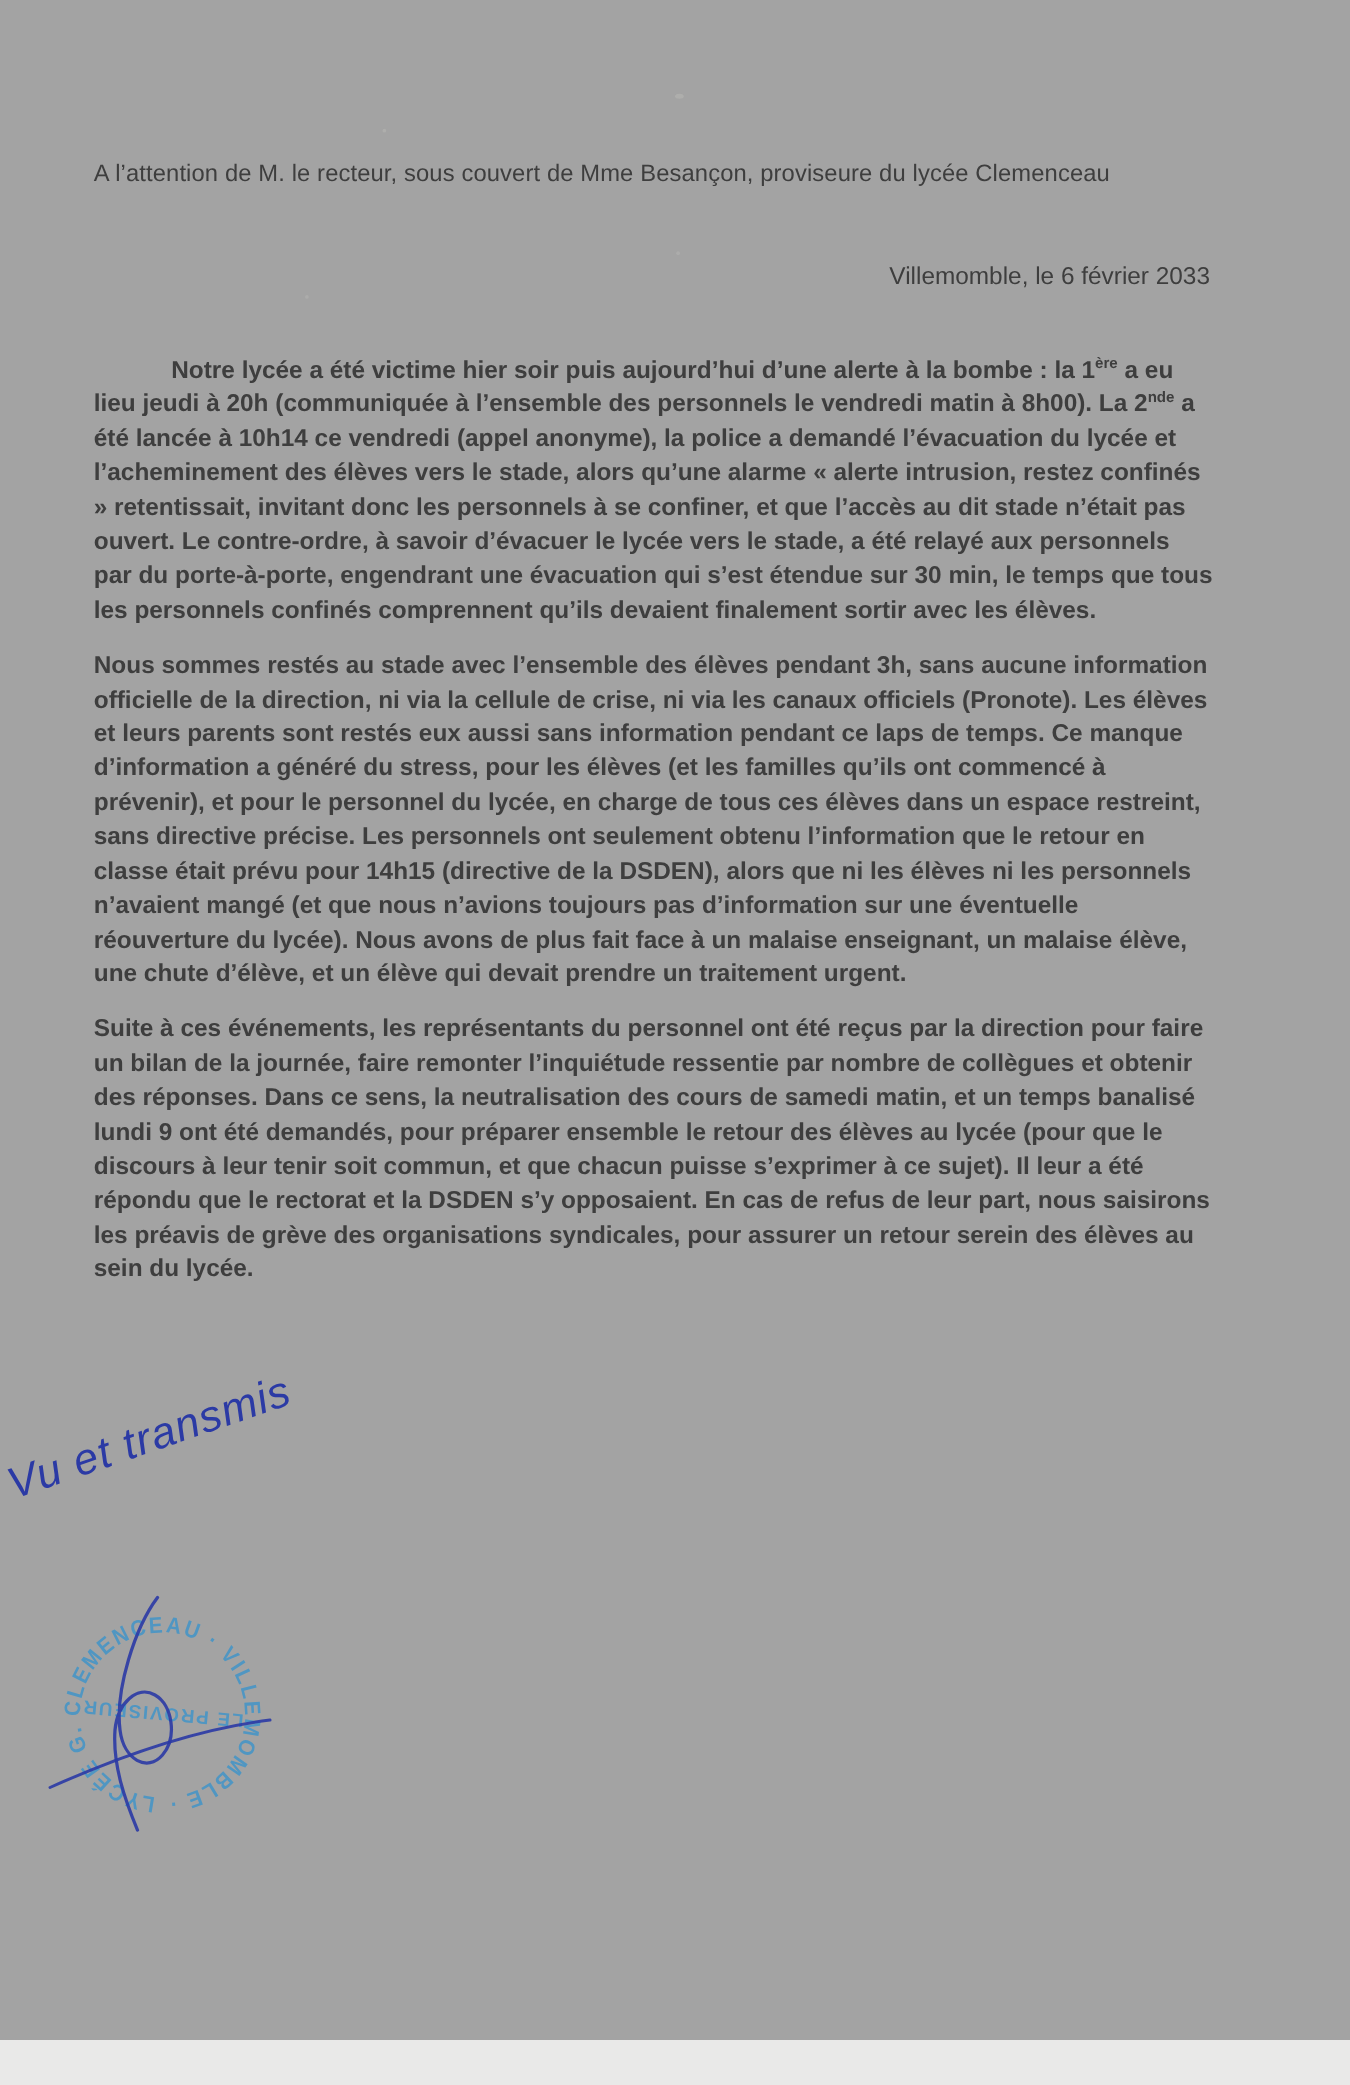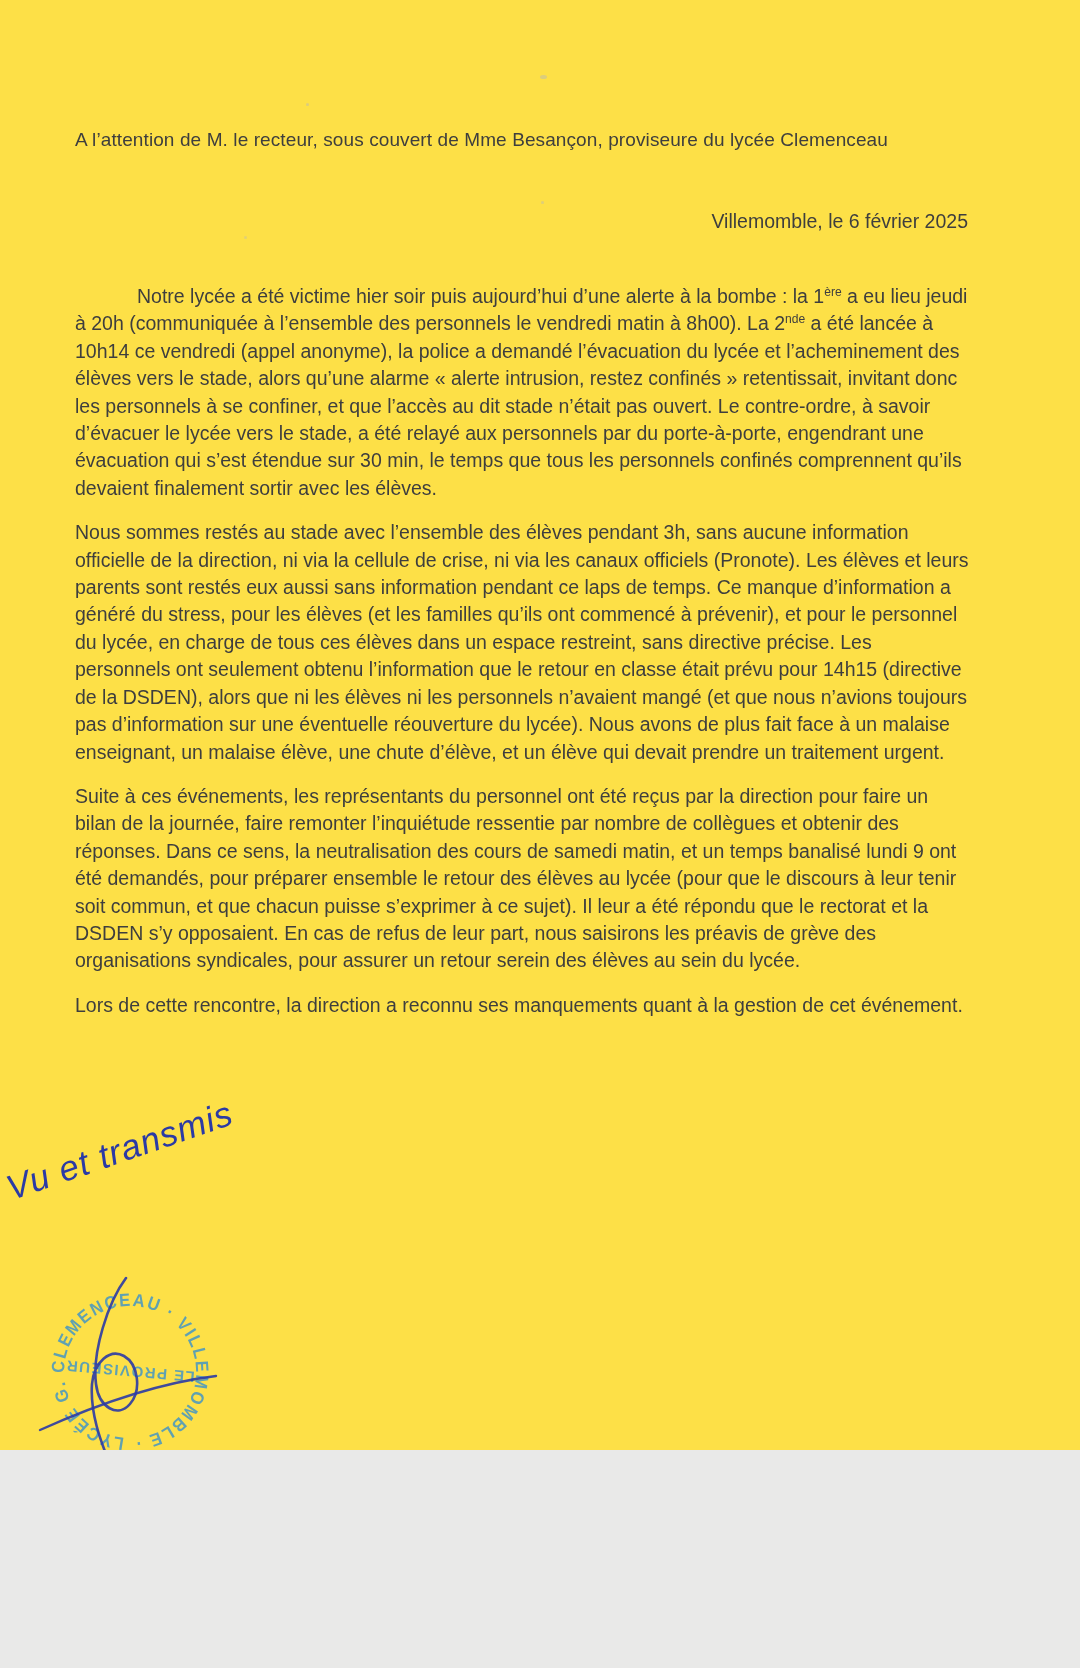--- a/index.html
+++ b/index.html
@@ -1,22 +1,22 @@
 <!DOCTYPE html>
 <html lang="fr"><head>
 <meta charset="utf-8">
 <style>
   html, body { margin: 0; padding: 0; }
   body { background: #e9e9e8; }
   .page {
     position: relative;
     width: 1080px;
-    height: 1450px;
+    height: 1632px;
     margin: 0 auto;
-    background: #fde047;
+    background: #a3a3a3;
     font-family: "Liberation Sans", sans-serif;
     color: #3e3e3e;
     overflow: hidden;
   }
   .attention-line {
     position: absolute;
     left: 75px;
     top: 129px;
     width: 930px;
     font-size: 19px;
@@ -29,21 +29,21 @@
     font-size: 19.5px;
   }
   .letter-body {
     position: absolute;
     left: 75px;
     top: 283px;
     width: 896px;
     font-size: 19.5px;
     line-height: 27.4px;
   }
-  .letter-body p { margin: 0 0 17px 0; }
+  .letter-body p { margin: 0 0 17px 0; font-weight: bold; }
   .letter-body p.indent { text-indent: 62px; }
   .letter-body sup {
     font-size: 0.62em;
     line-height: 0;
     vertical-align: super;
   }
   .closing-line {
     position: absolute;
     left: 250px;
     top: 1238px;
@@ -92,27 +92,26 @@
   .signature-svg { position: absolute; left: 0; top: 0; }
   .speck { position: absolute; background: #b9b9b6; border-radius: 50%; }
 </style>
 </head>
 <body>
 
 <div class="page">
 
   <div class="attention-line">A l’attention de M. le recteur, sous couvert de Mme Besançon, proviseure du lycée Clemenceau</div>
 
-  <div class="dateline">Villemomble, le 6 février 2025</div>
+  <div class="dateline">Villemomble, le 6 février 2033</div>
 
   <div class="letter-body">
     <p class="indent"><span>Notre lycée a été victime hier soir puis aujourd’hui d’une alerte à la bombe : la 1</span><sup>ère</sup><span> a eu lieu jeudi à 20h (communiquée à l’ensemble des personnels le vendredi matin à 8h00). La 2</span><sup>nde</sup><span> a été lancée à 10h14 ce vendredi (appel anonyme), la police a demandé l’évacuation du lycée et l’acheminement des élèves vers le stade, alors qu’une alarme « alerte intrusion, restez confinés » retentissait, invitant donc les personnels à se confiner, et que l’accès au dit stade n’était pas ouvert. Le contre-ordre, à savoir d’évacuer le lycée vers le stade, a été relayé aux personnels par du porte-à-porte, engendrant une évacuation qui s’est étendue sur 30 min, le temps que tous les personnels confinés comprennent qu’ils devaient finalement sortir avec les élèves.</span></p>
     <p><span>Nous sommes restés au stade avec l’ensemble des élèves pendant 3h, sans aucune information officielle de la direction, ni via la cellule de crise, ni via les canaux officiels (Pronote). Les élèves et leurs parents sont restés eux aussi sans information pendant ce laps de temps. Ce manque d’information a généré du stress, pour les élèves (et les familles qu’ils ont commencé à prévenir), et pour le personnel du lycée, en charge de tous ces élèves dans un espace restreint, sans directive précise. Les personnels ont seulement obtenu l’information que le retour en classe était prévu pour 14h15 (directive de la DSDEN), alors que ni les élèves ni les personnels n’avaient mangé (et que nous n’avions toujours pas d’information sur une éventuelle réouverture du lycée). Nous avons de plus fait face à un malaise enseignant, un malaise élève, une chute d’élève, et un élève qui devait prendre un traitement urgent.</span></p>
     <p><span>Suite à ces événements, les représentants du personnel ont été reçus par la direction pour faire un bilan de la journée, faire remonter l’inquiétude ressentie par nombre de collègues et obtenir des réponses. Dans ce sens, la neutralisation des cours de samedi matin, et un temps banalisé lundi 9 ont été demandés, pour préparer ensemble le retour des élèves au lycée (pour que le discours à leur tenir soit commun, et que chacun puisse s’exprimer à ce sujet). Il leur a été répondu que le rectorat et la DSDEN s’y opposaient. En cas de refus de leur part, nous saisirons les préavis de grève des organisations syndicales, pour assurer un retour serein des élèves au sein du lycée.</span></p>
-    <p><span>Lors de cette rencontre, la direction a reconnu ses manquements quant à la gestion de cet événement.</span></p>
   </div>
 
 
   <div class="handwritten-note">Vu et transmis</div>
 
   <div class="stamp-wrap">
     <svg class="stamp-svg" width="200" height="200" viewBox="0 0 200 200">
       <defs>
         <path id="ring-path" d="M 100,34 A 66,66 0 1 1 99.99,34" fill="none"></path>
       </defs>

